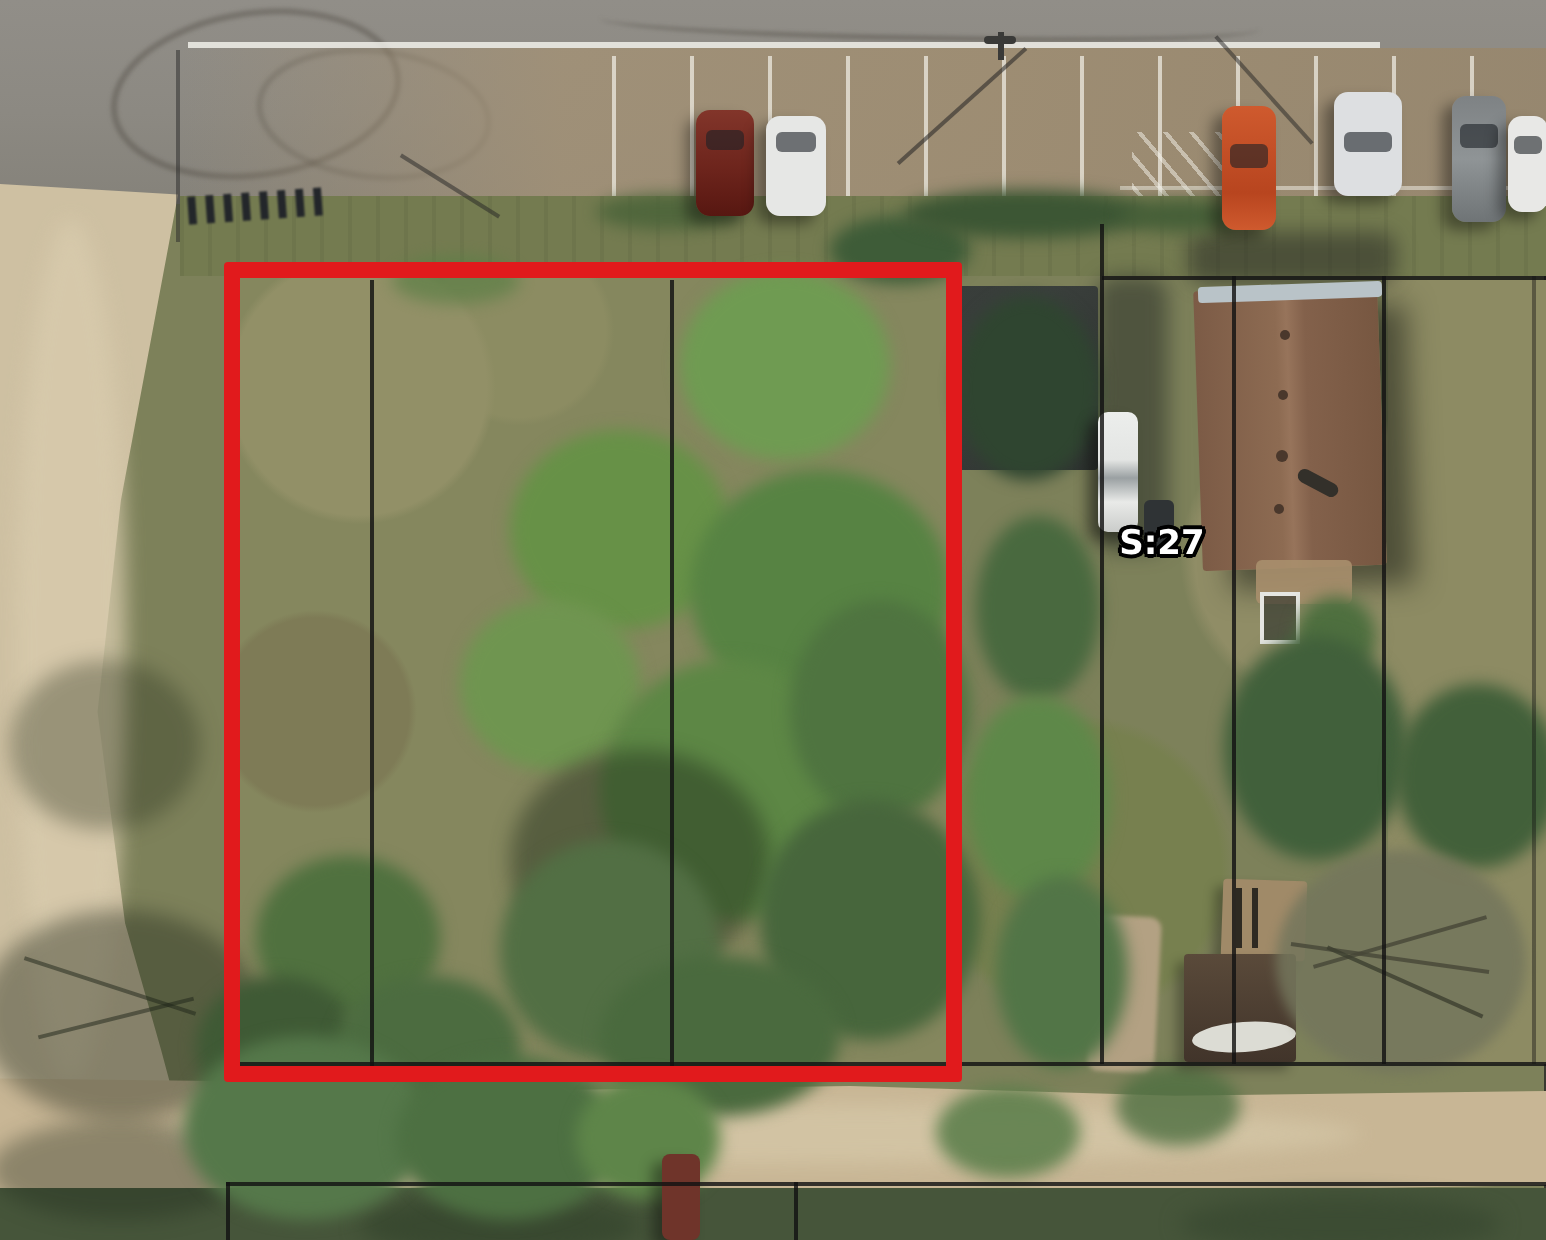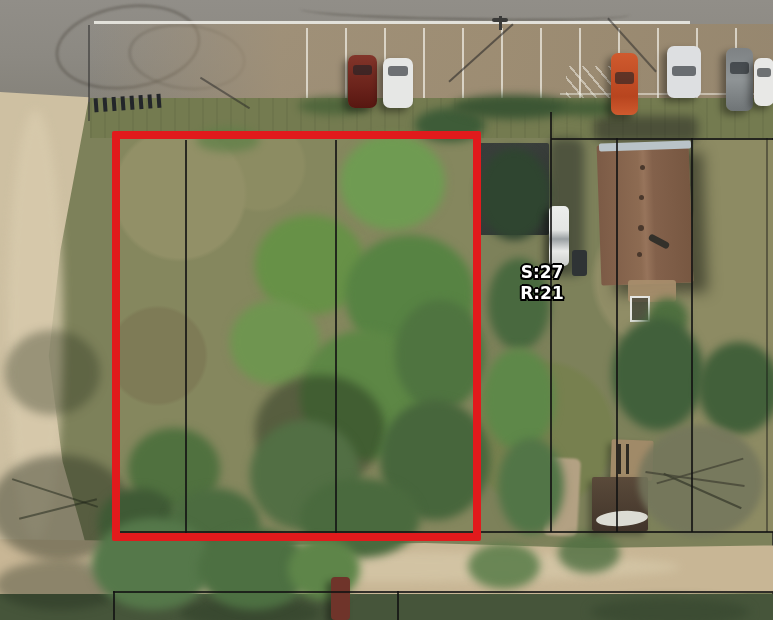--- a/index.html
+++ b/index.html
@@ -170,18 +170,17 @@
   <div class="pline" style="left:691px;top:138px;width:2px;height:394px;"></div>
   <div class="pline" style="left:766px;top:138px;width:2px;height:394px;opacity:.5;"></div>
   <div class="pline" style="left:551px;top:138px;width:222px;height:2px;"></div>
   <div class="pline" style="left:117px;top:531px;width:656px;height:2px;"></div>
   <div class="pline" style="left:113px;top:591px;width:660px;height:2px;"></div>
   <div class="pline" style="left:113px;top:591px;width:2px;height:29px;"></div>
   <div class="pline" style="left:397px;top:591px;width:2px;height:29px;"></div>
 
   <div class="abs" style="left:112px;top:131px;width:369px;height:410px;border:8px solid #e11a1c;box-sizing:border-box;border-radius:2px;"></div>
 
-  <div class="abs" style="left:492px;top:262px;width:100px;">
+  <div class="abs" style="left:531px;top:262px;width:100px;">
     <p class="lbl">S:27</p>
-    <p class="lbl">R:21</p>
   </div>
 
 </div>
 
 </body></html>

